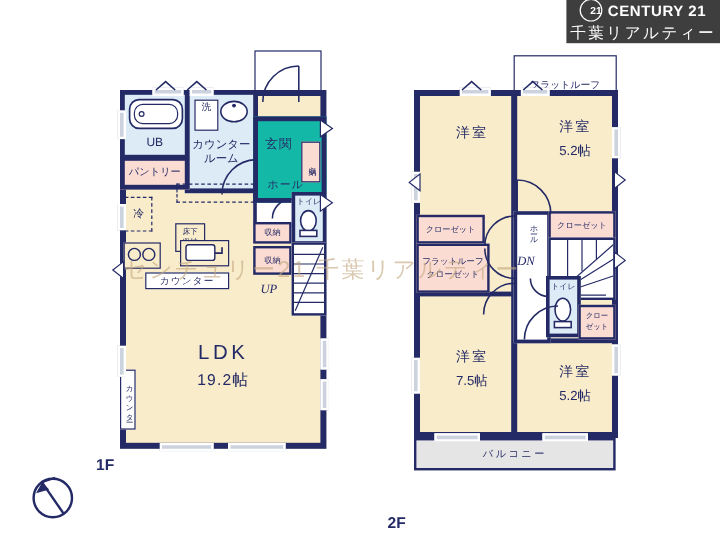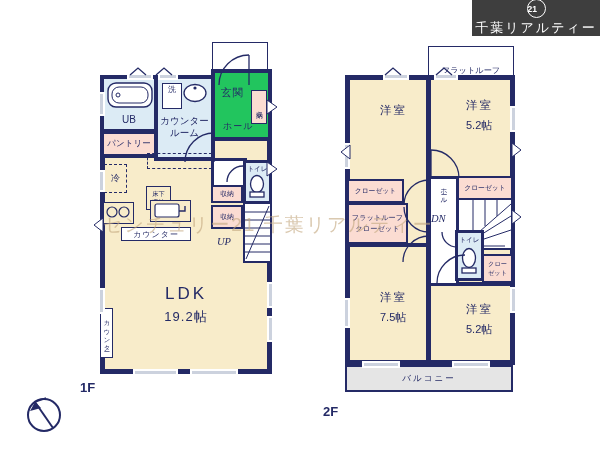--- a/index.html
+++ b/index.html
@@ -19,37 +19,37 @@
   .wallseg{position:absolute;background:var(--wall);z-index:5;}
   svg.overlay{position:absolute;left:0;top:0;z-index:9;pointer-events:none;}
   .dash{border:1.4px dashed var(--wall);background:transparent;}
   .floorlabel{font-weight:bold;font-size:13px;color:var(--wall);margin-top:24px;}
 
   
   .logo{position:absolute;left:472px;top:0;width:128px;height:36px;background:#3e3e3e;
     display:flex;flex-direction:column;align-items:center;justify-content:center;z-index:20;}
   .logo-row{display:flex;align-items:center;gap:4px;}
   .logo-badge{width:17px;height:17px;border:1.6px solid #fff;border-radius:50%;
-    display:flex;align-items:center;justify-content:flex-start;font-size:8.5px;font-weight:bold;color:#fff;}
+    display:flex;align-items:center;justify-content:flex-end;font-size:8.5px;font-weight:bold;color:#fff;}
   .logo-brand{color:#fff;font-weight:bold;font-size:12.5px;letter-spacing:.5px;}
   .logo-company{color:#fff;font-size:13px;letter-spacing:2px;margin-top:1px;}
 
   .watermark{position:absolute;left:103px;top:212px;width:440px;z-index:15;
     font-size:19px;letter-spacing:2px;color:rgba(196,168,128,.62);white-space:nowrap;pointer-events:none;}
 
   
   .f1-porch{left:212px;top:42px;width:56px;height:40px;background:#fff;border:1.3px solid var(--wall);z-index:1;}
   .f1-outer{left:100px;top:75px;width:172px;height:299px;background:var(--cream);border:5px solid var(--wall);z-index:2;}
   .f1-ub{left:100px;top:75px;width:58px;height:58px;background:var(--blue);border:4px solid var(--wall);z-index:4;}
   .f1-ub .lbl{position:absolute;bottom:3px;left:0;right:0;font-size:10px;}
   .f1-powder{left:154px;top:75px;width:61px;height:86px;background:var(--blue);border:4px solid var(--wall);z-index:3;}
   .f1-powder .lbl{position:absolute;top:36px;left:0;right:0;font-size:9.5px;}
   .washbox{position:absolute;left:4px;top:4px;width:18px;height:24px;background:#fff;border:1.3px solid var(--wall);
     font-size:8px;display:flex;align-items:flex-start;justify-content:center;color:var(--wall);}
-  .f1-entrance{left:211px;top:69px;width:61px;height:72px;background:#22c55e;border:4px solid var(--wall);z-index:4;}
+  .f1-entrance{left:211px;top:97px;width:61px;height:72px;background:#14b8a6;border:4px solid var(--wall);z-index:4;}
   .f1-entrance .genkan{position:absolute;top:13px;left:6px;font-size:10.5px;letter-spacing:1px;}
   .f1-entrance .hall{position:absolute;bottom:5px;left:8px;font-size:9px;letter-spacing:1px;}
   .f1-entstorage{position:absolute;right:1px;top:17px;width:14px;height:32px;background:var(--pink);
     border:1.2px solid var(--wall);font-size:6.5px;display:flex;align-items:center;justify-content:center;}
   .f1-corridor{left:211px;top:158px;width:36px;height:31px;background:#fff;border:3px solid var(--wall);z-index:3;}
   .f1-pantry{left:100px;top:130px;width:58px;height:28px;background:var(--pink);border:4px solid var(--wall);z-index:4;
     display:flex;align-items:center;justify-content:center;font-size:8.5px;}
   .f1-fridge{left:104px;top:164px;width:23px;height:29px;z-index:4;display:flex;align-items:center;justify-content:center;font-size:9px;}
   .f1-cab{left:147px;top:153px;width:65px;height:16px;z-index:4;}
   .f1-underfloor{left:146px;top:186px;width:25px;height:24px;border:1.1px solid var(--wall);z-index:4;
@@ -98,32 +98,33 @@
     font-style:italic;font-size:10.5px;}
   .f2-closetE{left:457px;top:176px;width:56px;height:24px;background:var(--pink);border:2px solid var(--wall);z-index:4;
     display:flex;align-items:center;justify-content:center;font-size:6.8px;}
   .f2-stairs{left:457px;top:198px;width:56px;height:52px;background:#fff;border:2px solid var(--wall);z-index:4;}
   .f2-toilet{left:455px;top:230px;width:29px;height:51px;background:var(--blue);border:3px solid var(--wall);z-index:5;}
   .f2-toilet .lbl{position:absolute;top:3px;left:0;right:0;font-size:6.6px;}
   .f2-closetSE{left:482px;top:254px;width:31px;height:29px;background:var(--pink);border:2px solid var(--wall);z-index:6;
     display:flex;flex-direction:column;align-items:center;justify-content:center;font-size:6.2px;line-height:1.4;}
   .f2-balcony{left:345px;top:365px;width:168px;height:27px;background:#e5e5e5;border:2px solid var(--wall);z-index:2;
     display:flex;align-items:center;justify-content:center;font-size:8.5px;letter-spacing:2px;}
-  .f2-label{left:323px;top:380px;z-index:4;}
+  .f2-label{left:323px;top:404px;z-index:4;}
 </style>
 </head>
 <body>
 
 <div class="canvas">
 
   <div class="logo">
     <div class="logo-row">
       <div class="logo-badge">
           <span>21</span>
         </div>
+      <div class="logo-brand">CENTURY 21</div>
     </div>
     <div class="logo-company">千葉リアルティー</div>
   </div>
 
   <div class="room f1-porch"></div>
   <div class="room f1-outer"></div>
 
   <div class="room f1-ub">
     <svg width="48" height="28" style="position:absolute;left:2px;top:2px">
       <rect x="2" y="2" width="44" height="24" rx="8" fill="#fff" stroke="#242a66" stroke-width="1.4"></rect>

